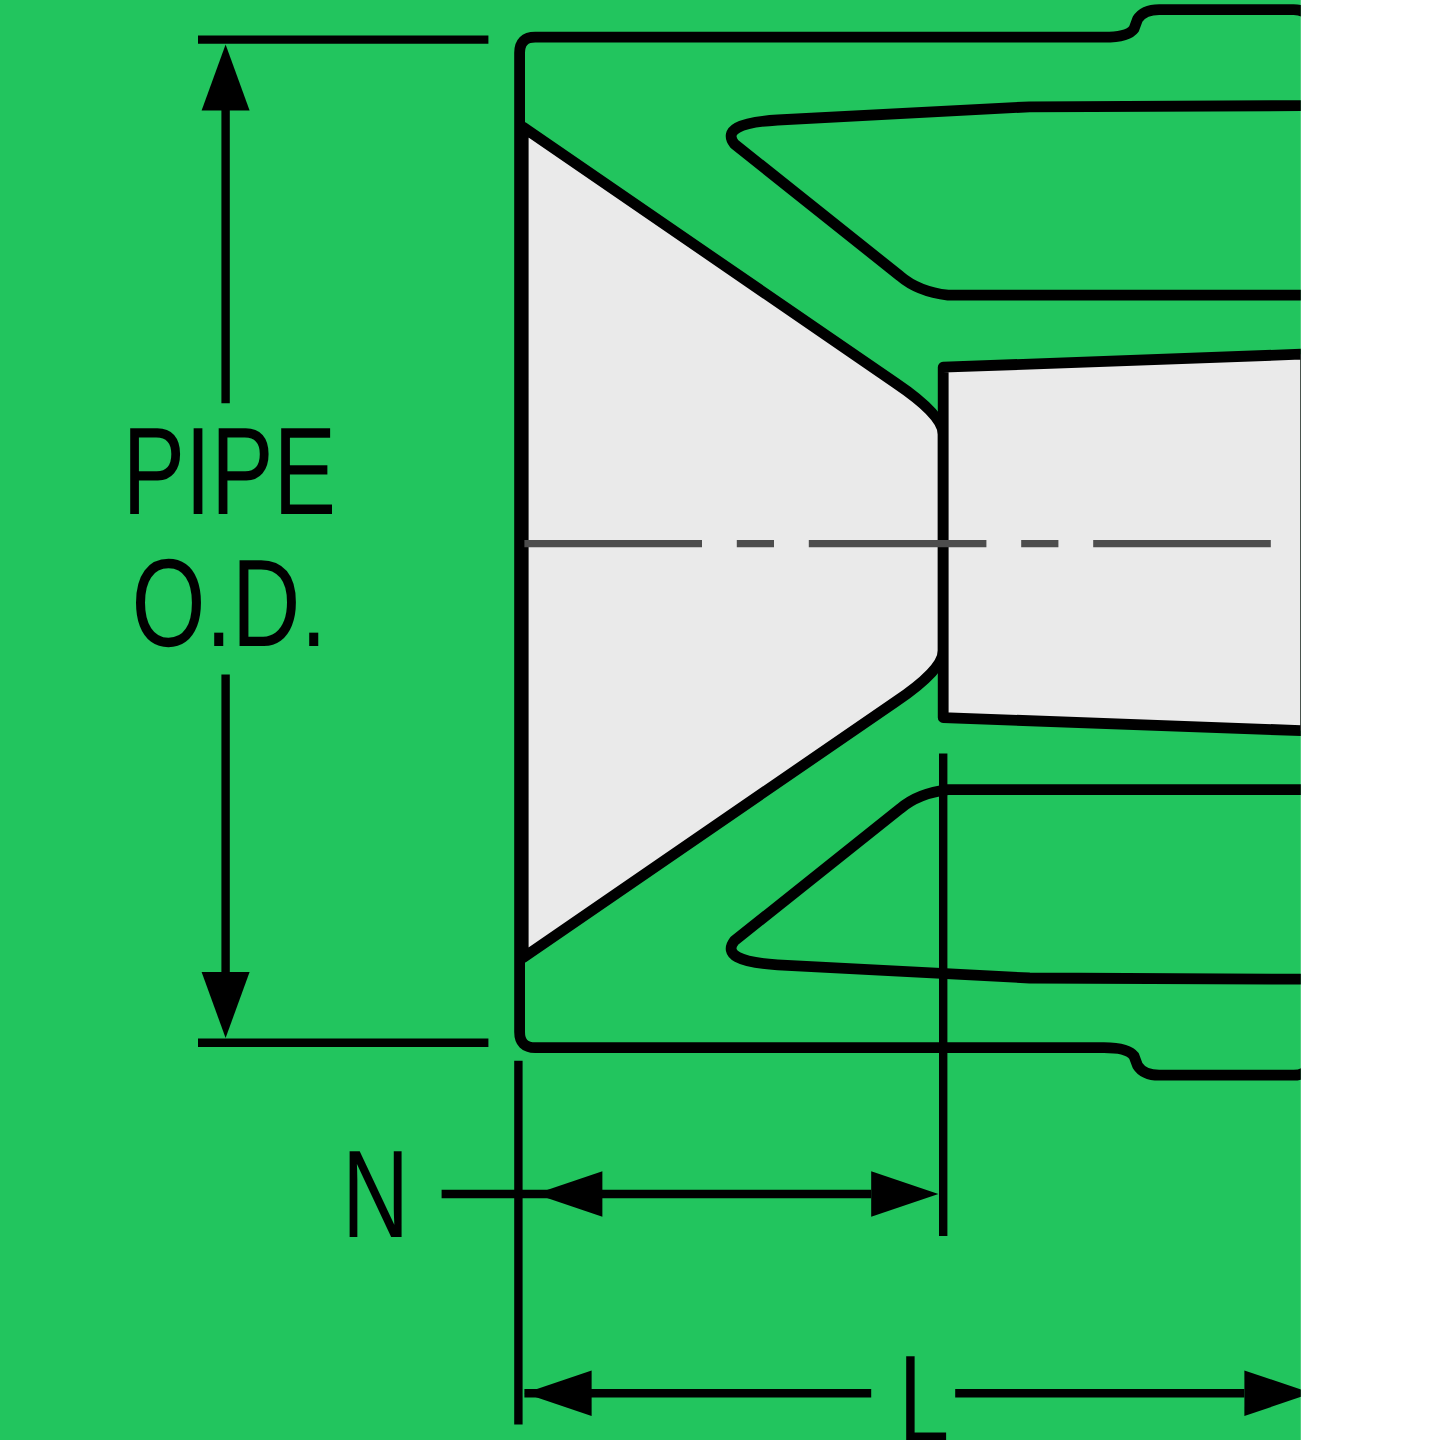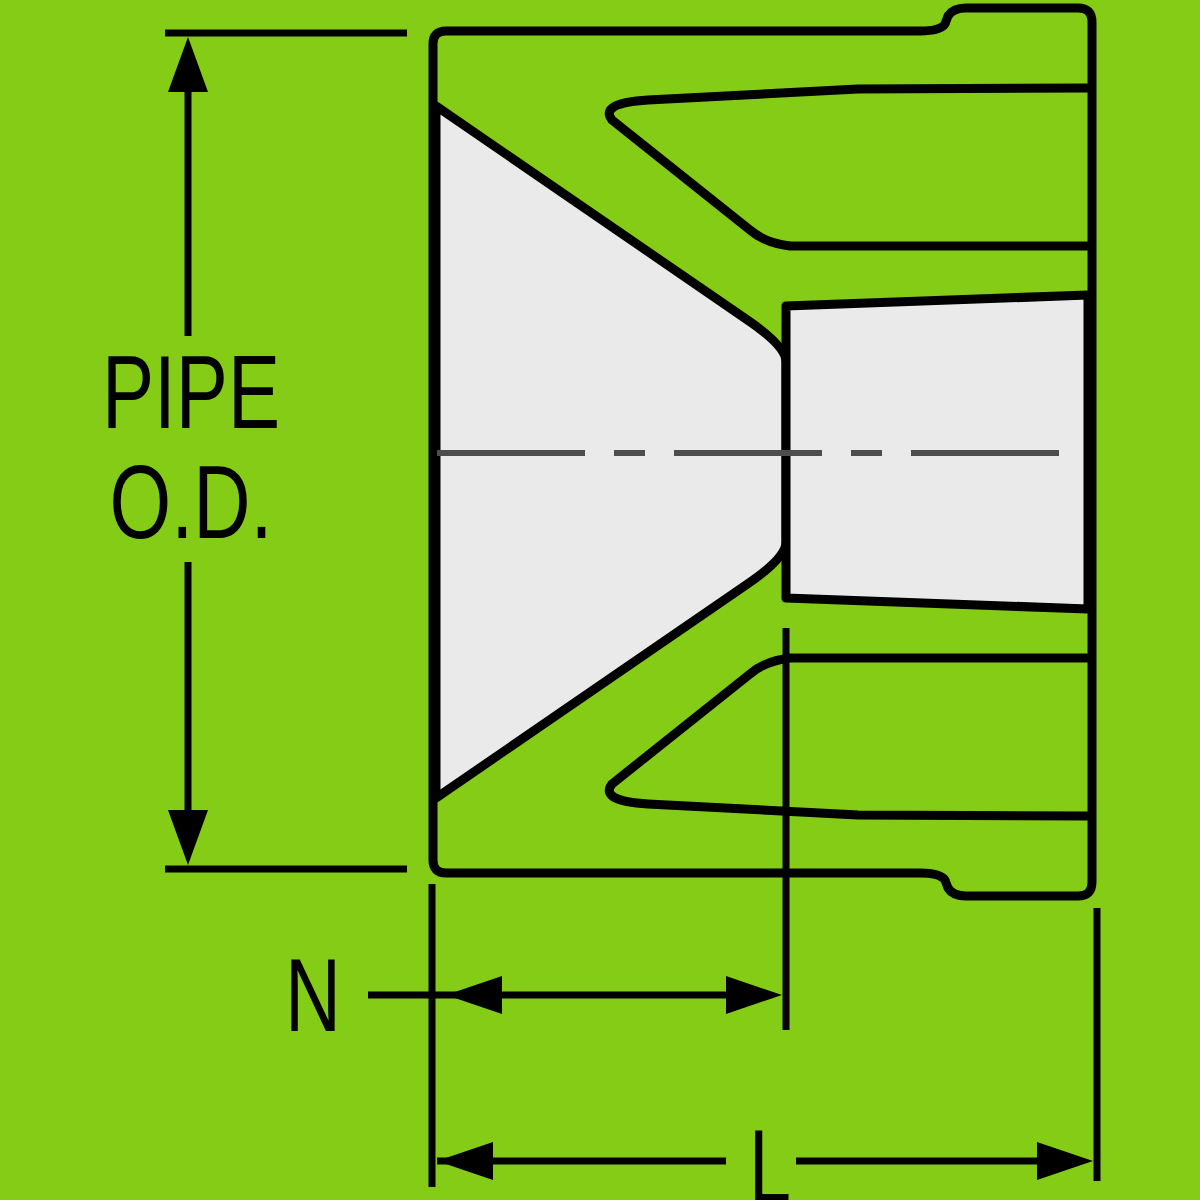--- a/index.html
+++ b/index.html
@@ -2,23 +2,23 @@
 <html><head>
 <meta charset="utf-8">
 <style>
   html, body {
     margin: 0;
     padding: 0;
     background: #ffffff;
   }
   .stage {
     position: relative;
-    width: 1200px;
+    width: 1084px;
     height: 1200px;
-    background: #84cc16;
+    background: #22c55e;
     overflow: hidden;
     font-family: "Liberation Sans", sans-serif;
   }
   svg { display: block; }
   text {
     font-family: "Liberation Sans", sans-serif;
     font-size: 104px;
     fill: #000000;
   }
 </style>

